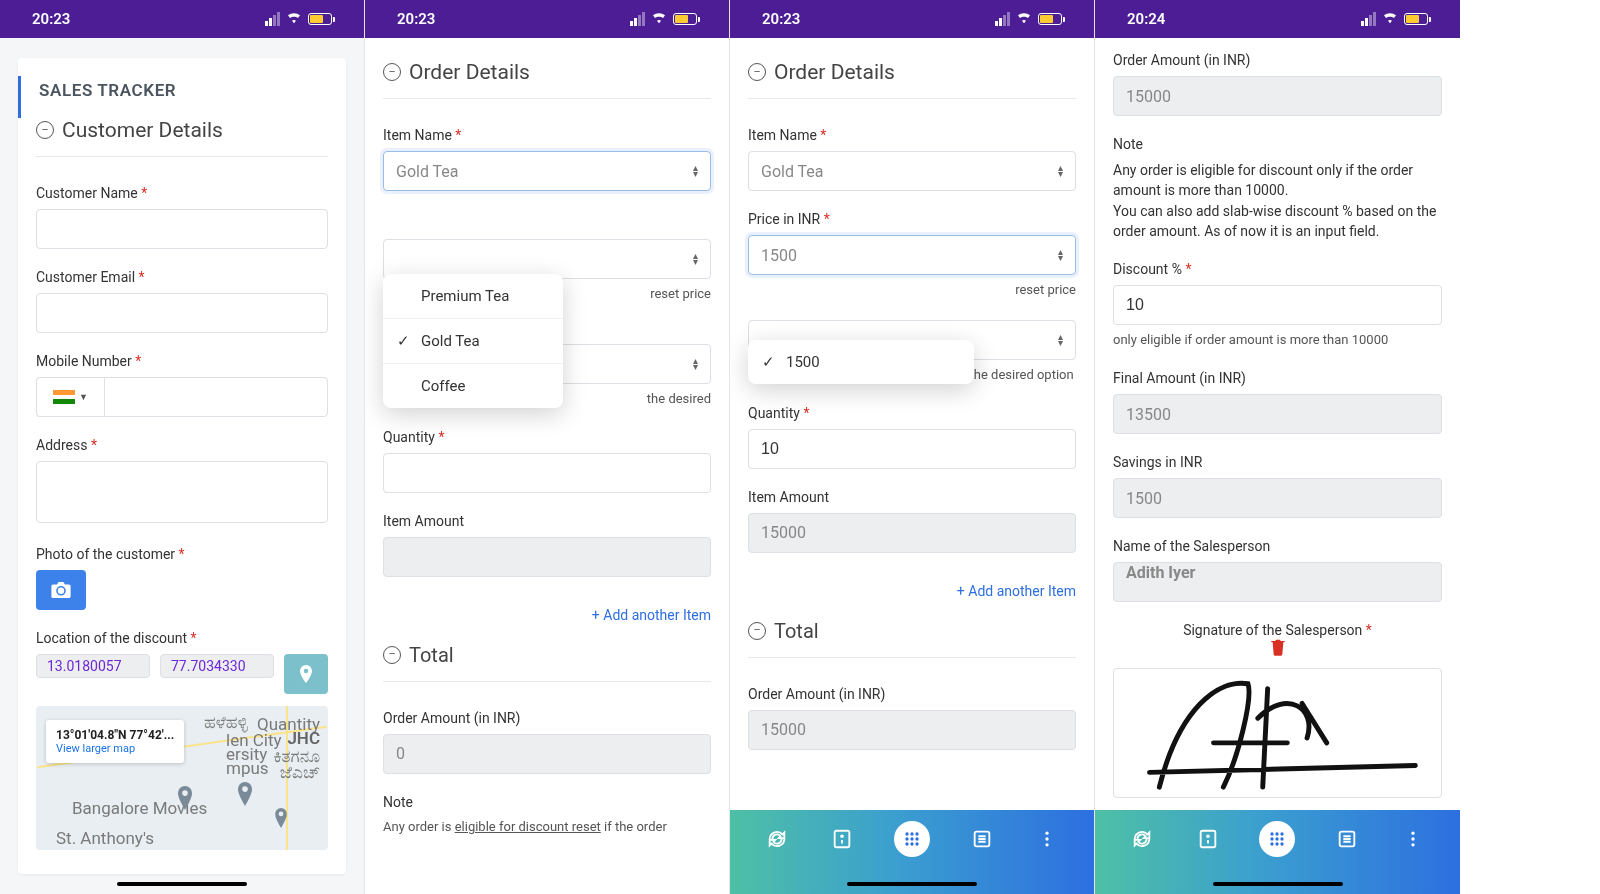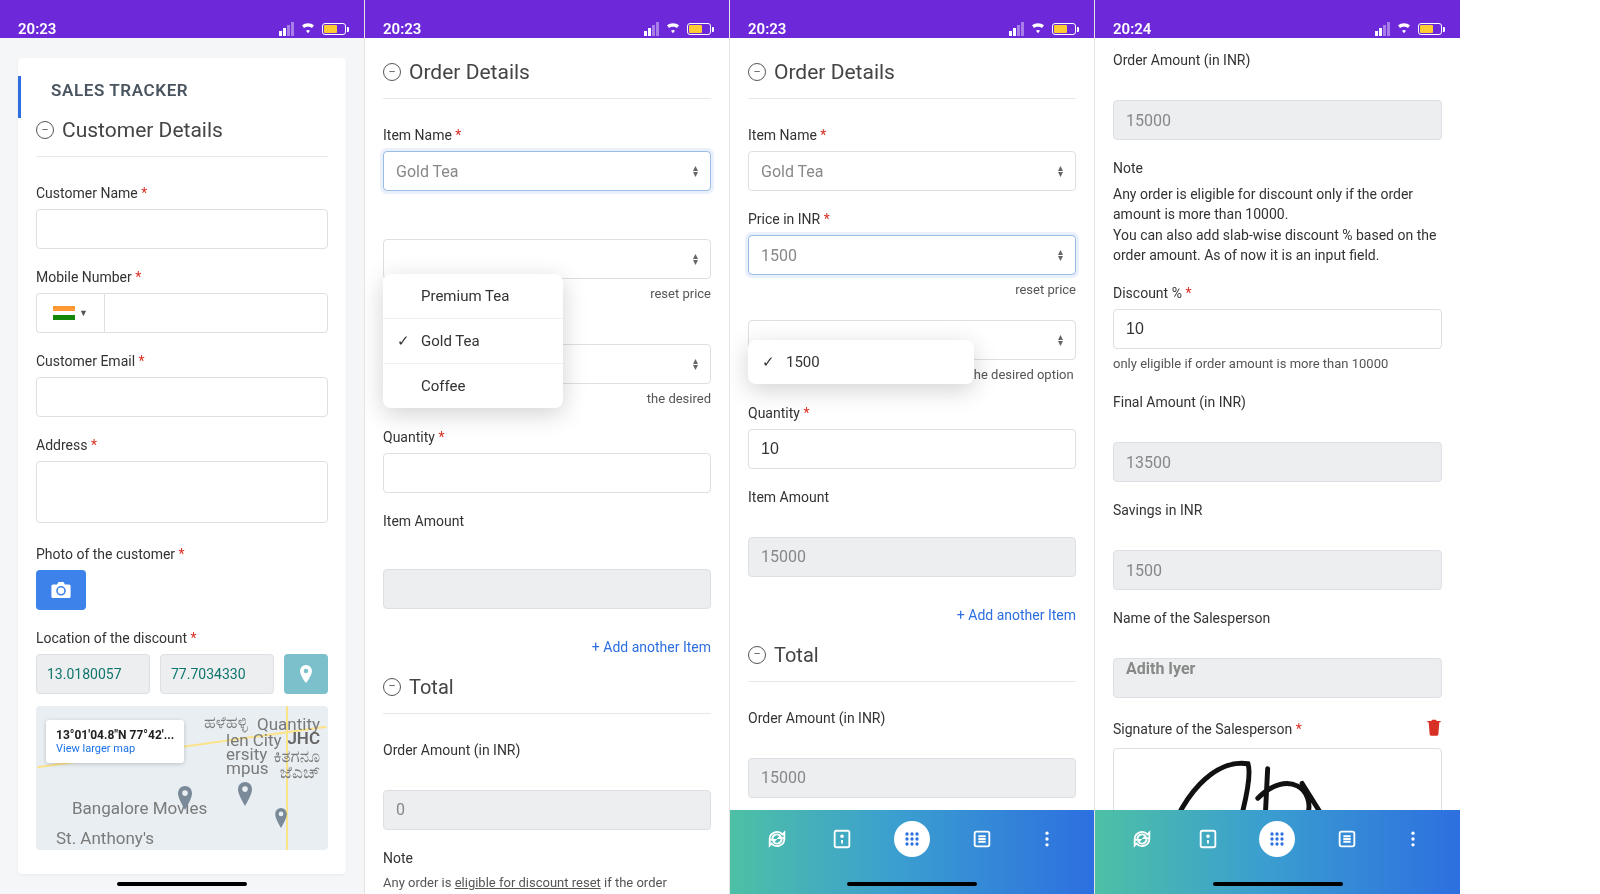--- a/index.html
+++ b/index.html
@@ -20,27 +20,27 @@
   .screen {
     width: 365px;
     height: 894px;
     position: relative;
     border-right: 1px solid #e5e5e5;
     background: #fff;
     overflow: hidden;
   }
   .screen:last-child { border-right: none; }
   .status-bar {
-    background: #6d28d9;
+    background: #4c1d95;
     height: 38px;
     color: #fff;
     display: flex;
     justify-content: space-between;
-    align-items: flex-end;
-    padding: 0 18px;
+    align-items: center;
+    padding: 0 32px;
     font-weight: 600;
     font-size: 15px;
   }
   .status-right { display: flex; align-items: center; gap: 6px; }
   .battery {
     width: 24px; height: 12px;
     border: 1.5px solid #fff; border-radius: 3px;
     position: relative;
     display: flex; align-items: center;
   }
@@ -69,21 +69,21 @@
   .app-title {
     color: #4a5560;
     font-size: 17px;
     font-weight: 600;
     letter-spacing: 0.6px;
     padding: 4px 0 18px 0;
     border-left: 3px solid #2d6fe0;
     padding-left: 0;
     margin-left: -18px;
   }
-  .app-title span { padding-left: 30px; }
+  .app-title span { padding-left: 18px; }
   .section-header {
     display: flex;
     align-items: center;
     gap: 8px;
     font-size: 21px;
     color: #444;
     padding-bottom: 14px;
     border-bottom: 1px solid #e8e8e8;
     margin-bottom: 28px;
   }
@@ -102,21 +102,21 @@
     width: 100%;
     height: 40px;
     border: 1px solid #dcdfe3;
     border-radius: 4px;
     padding: 0 12px;
     font-size: 16px;
     color: #333;
     background: #fff;
   }
   .textarea { height: 62px; padding-top: 10px; resize: none; }
-  .input.disabled, .disabled-bg { background: #eceeef; color: #888; margin-top: 32px; }
+  .input.disabled, .disabled-bg { background: #eceeef; color: #888; }
   .select {
     position: relative;
     display: flex;
     align-items: center;
     color: #888;
   }
   .select.focused { border-color: #99bce8; box-shadow: 0 0 0 3px rgba(45,111,224,0.1); }
   .select .chev {
     position: absolute;
     right: 12px; top: 50%; transform: translateY(-50%);
@@ -137,21 +137,21 @@
   }
   .phone-input { flex:1; height: 40px; border: 1px solid #dcdfe3; border-radius: 0 4px 4px 0; }
   .camera-btn {
     width: 50px; height: 40px;
     background: #3d82ea;
     border-radius: 4px;
     display: flex; align-items: center; justify-content: center;
   }
   .camera-btn svg { width: 20px; height: 16px; fill: #fff; }
   .loc-row { display: flex; gap: 10px; }
-  .loc-input { flex:1; height: 40px; border: 1px solid #dcdfe3; border-radius: 4px; background: #eceeef; color: #0f766e; padding: 0 10px; display: flex; align-items: center; font-size: 14px; overflow: hidden; }
+  .loc-input { flex:1; height: 24px; border: 1px solid #dcdfe3; border-radius: 4px; background: #eceeef; color: #6d28d9; padding: 0 10px; display: flex; align-items: center; font-size: 14px; overflow: hidden; }
   .loc-btn {
     width: 44px; height: 40px;
     background: #7cc0cc;
     border-radius: 4px;
     display: flex; align-items: center; justify-content: center;
   }
   .loc-btn svg { width: 18px; height: 18px; fill: #fff; }
   .map {
     margin-top: 12px;
     height: 144px;
@@ -222,21 +222,21 @@
   .sig-box {
     background: #fff; border: 1px solid #dcdfe3;
     border-radius: 4px; height: 130px;
     position: relative;
   }
   .trash {
     color: #d93025;
     font-size: 16px;
     float: right;
   }
-  .sig-label-row { display: flex; justify-content: space-between; align-items: center; margin-bottom: 8px; }
+  .sig-label-row { display: flex; justify-content: space-between; align-items: center; margin-bottom: 8px; flex-direction: column; }
 </style>
 </head>
 <body>
 
 <div class="screens">
 
   <div class="screen screen-gray">
     <div class="status-bar">
       <span>20:23</span>
       <div class="status-right">
@@ -261,33 +261,33 @@
           <span class="collapse-icon"></span>
           <span>Customer Details</span>
         </div>
 
         <div class="field">
           <label class="label"><span>Customer Name</span> <span class="req">*</span></label>
           <input class="input" style="">
         </div>
 
         <div class="field">
+          <label class="label"><span>Customer Email</span> <span class="req">*</span></label>
+          <input class="input" style="">
+        </div>
+
+        <div class="field">
           <label class="label"><span>Mobile Number</span> <span class="req">*</span></label>
           <div class="phone-wrap">
             <div class="flag-sel">
               <div class="flag-india"></div>
               <span style="font-size:9px;color:#555;">▼</span>
             </div>
             <input class="phone-input" style="">
           </div>
-        </div>
-
-        <div class="field">
-          <label class="label"><span>Customer Email</span> <span class="req">*</span></label>
-          <input class="input" style="">
         </div>
 
         <div class="field">
           <label class="label"><span>Address</span> <span class="req">*</span></label>
           <textarea class="textarea" style=""></textarea>
         </div>
 
         <div class="field">
           <label class="label"><span>Photo of the customer</span> <span class="req">*</span></label>
           <div class="camera-btn">

